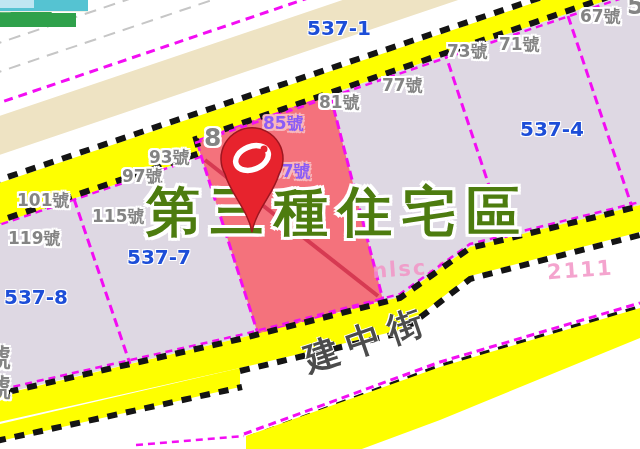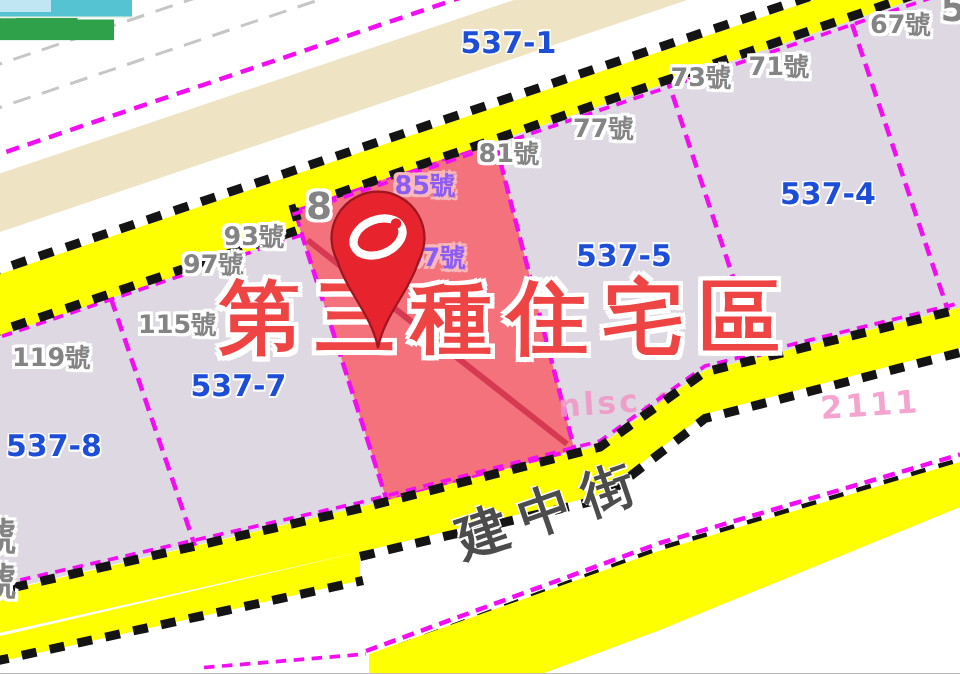--- a/index.html
+++ b/index.html
@@ -23,21 +23,21 @@
   #labels{position:absolute;left:0;top:0;width:100%;height:100%;z-index:5;pointer-events:none;}
   .house{position:absolute;font-size:17px;font-weight:700;color:#848484;white-space:nowrap;
       text-shadow:-2px -2px 0 #fff,2px -2px 0 #fff,-2px 2px 0 #fff,2px 2px 0 #fff,0 2px 0 #fff,0 -2px 0 #fff,2px 0 0 #fff,-2px 0 0 #fff;}
   .house.on-red{color:#8b5cf6;
       text-shadow:-2px -2px 0 #f8b9bd,2px -2px 0 #f8b9bd,-2px 2px 0 #f8b9bd,2px 2px 0 #f8b9bd;}
   .parcel-id{position:absolute;font-size:20px;font-weight:700;color:#1d4ed8;white-space:nowrap;
       text-shadow:-1px -1px 0 #fff,1px 1px 0 #fff,1px -1px 0 #fff,-1px 1px 0 #fff;}
   .fragment{position:absolute;font-size:25px;font-weight:700;color:#848484;white-space:nowrap;
       text-shadow:-2px -2px 0 #fff,2px 2px 0 #fff,2px -2px 0 #fff,-2px 2px 0 #fff;}
   #zone-title{position:absolute;left:146px;top:176px;z-index:6;font-size:54px;font-weight:800;
-      color:#ef4444;letter-spacing:10px;white-space:nowrap;
+      color:#4d7c0f;letter-spacing:10px;white-space:nowrap;
       text-shadow:-3px -3px 0 #fff,3px -3px 0 #fff,-3px 3px 0 #fff,3px 3px 0 #fff,0 -3px 0 #fff,0 3px 0 #fff,-3px 0 0 #fff,3px 0 0 #fff;}
   #street-name{position:absolute;left:302px;top:316px;z-index:3;font-size:35px;font-weight:700;
       color:#4c4c4c;letter-spacing:9px;white-space:nowrap;transform:rotate(-19deg);
       text-shadow:-1px -1px 0 #fff,1px 1px 0 #fff;}
   #pin{z-index:7;}
 </style>
 </head>
 <body>
 
 <div id="map">
@@ -98,26 +98,26 @@
 
   <div id="labels">
       <div class="house" style="left: 580px; top: 5px;">67號</div>
       <div class="house" style="left: 499px; top: 33px; text-align: right;">71號</div>
       <div class="house" style="left: 447px; top: 40px;">73號</div>
       <div class="house" style="left: 382px; top: 74px;">77號</div>
       <div class="house" style="left: 319px; top: 91px;">81號</div>
       <div class="house on-red" style="left: 263px; top: 112px;">85號</div>
       <div class="house" style="left: 149px; top: 146px;">93號</div>
       <div class="house" style="left: 87px; top: 165px; padding-left: 35px;">97號</div>
+      <div class="house" style="left: 17px; top: 189px;">101號</div>
       <div class="house on-red" style="left: 258px; top: 160px;">107號</div>
       <div class="house" style="left: 92px; top: 205px;">115號</div>
       <div class="house" style="left: 8px; top: 227px;">119號</div>
       <div class="parcel-id" style="left: 307px; top: 16px;">537-1</div>
       <div class="parcel-id" style="left: 508px; top: 117px; margin-left: 12px;">537-4</div>
-      <div class="parcel-id" style="left: 384px; top: 158px;">537-5</div>
       <div class="parcel-id" style="left: 127px; top: 245px;">537-7</div>
       <div class="parcel-id" style="left: 4px; top: 285px;">537-8</div>
       <div class="fragment" style="left: 204px; top: 123px;">8</div>
       <div class="fragment" style="left: -14px; top: 341px;">號</div>
       <div class="fragment" style="left: -14px; top: 371px;">號</div>
       <div class="fragment" style="left: 627px; top: -9px;">5</div>
     </div>
 
   <div id="zone-title">第三種住宅區</div>
 

